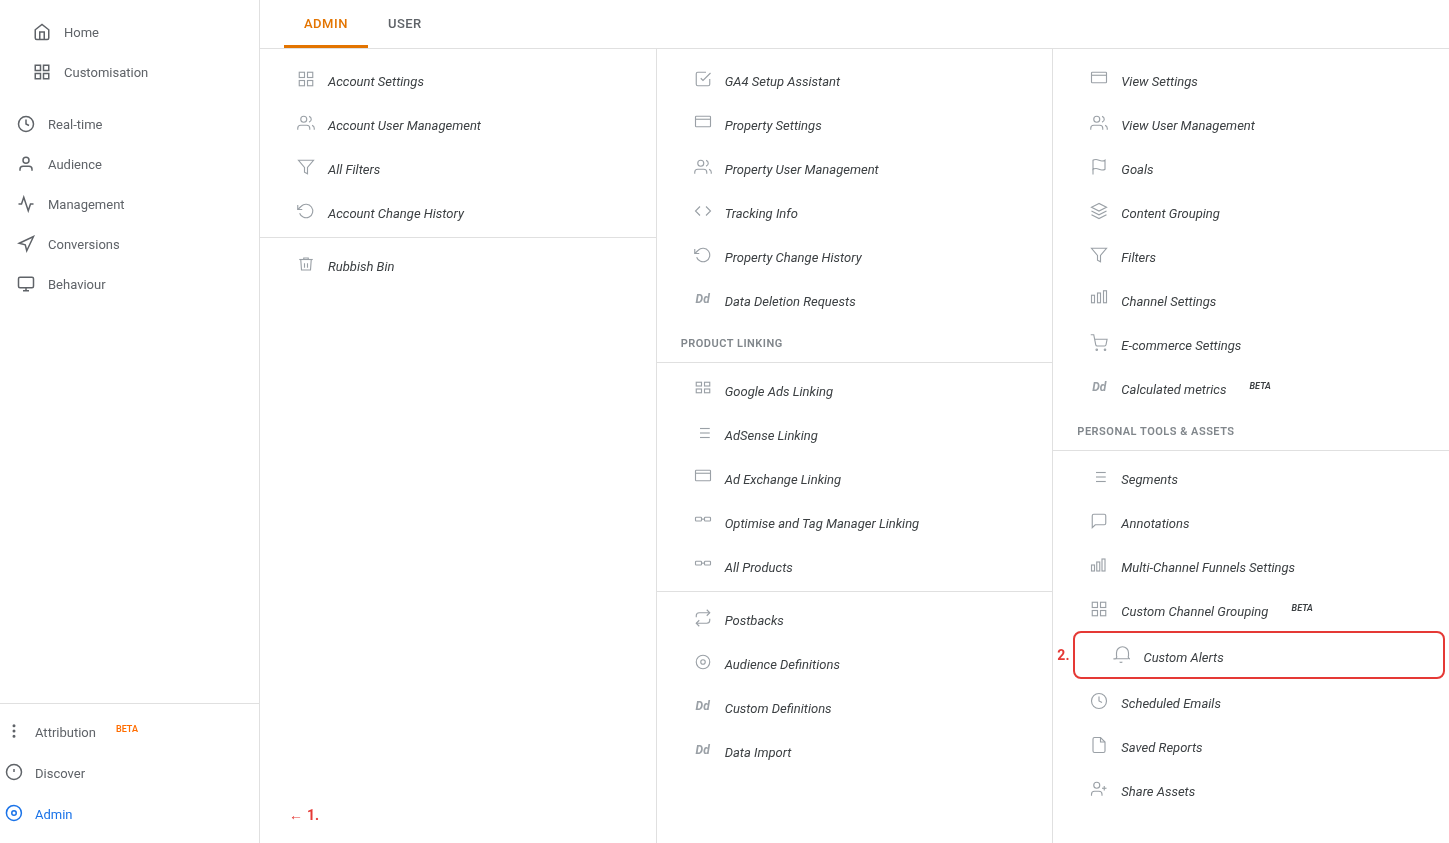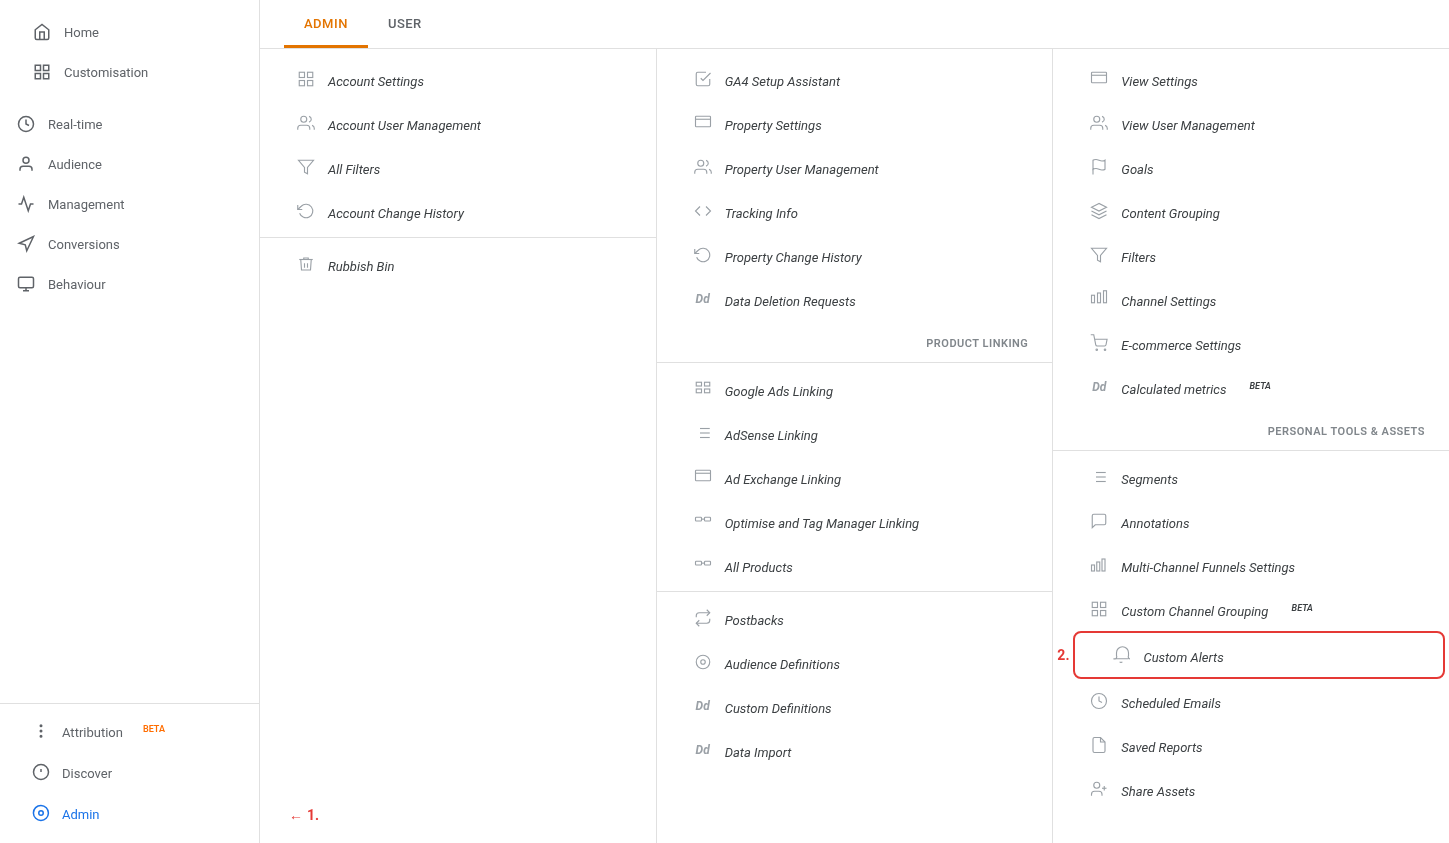--- a/index.html
+++ b/index.html
@@ -39,21 +39,21 @@
     }
     .sidebar-bottom {
       margin-top: auto;
       border-top: 1px solid #e0e0e0;
       padding: 8px 0;
     }
     .sidebar-bottom-item {
       display: flex;
       align-items: center;
       gap: 12px;
-      padding: 10px 32px;
+      padding: 10px 5px;
       cursor: pointer;
       color: #5f6368;
       font-size: 13px;
     }
     .sidebar-bottom-item.active { color: #1a73e8; }
     .badge-beta {
       font-size: 9px;
       color: #ff6d00;
       font-weight: 600;
       text-transform: uppercase;
@@ -118,21 +118,20 @@
     .menu-item .icon { width: 20px; height: 20px; display: flex; align-items: center; justify-content: center; color: #9aa0a6; flex-shrink: 0; margin-left: 12px; }
     .menu-item span { color: #3c4043; }
 
     .section-label {
       font-size: 11px;
       font-weight: 600;
       color: #80868b;
       padding: 16px 24px 8px;
       letter-spacing: 0.5px;
       text-transform: uppercase;
-      text-align: right;
     }
 
     .divider {
       height: 1px;
       background: #e0e0e0;
       margin: 4px 0;
     }
   </style>
 </head>
 <body>

